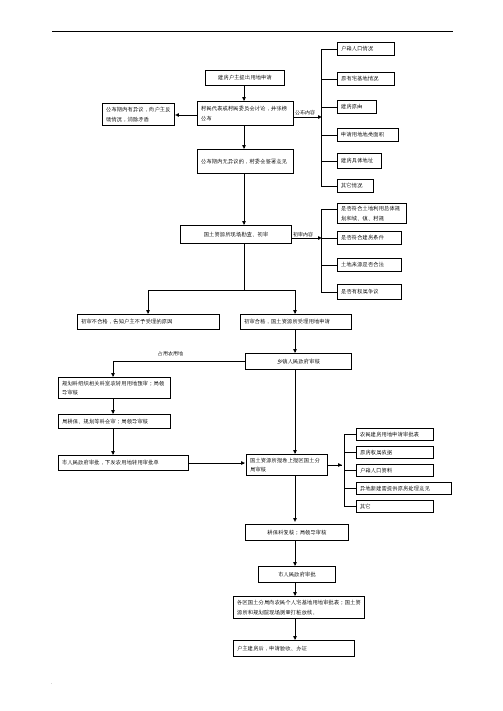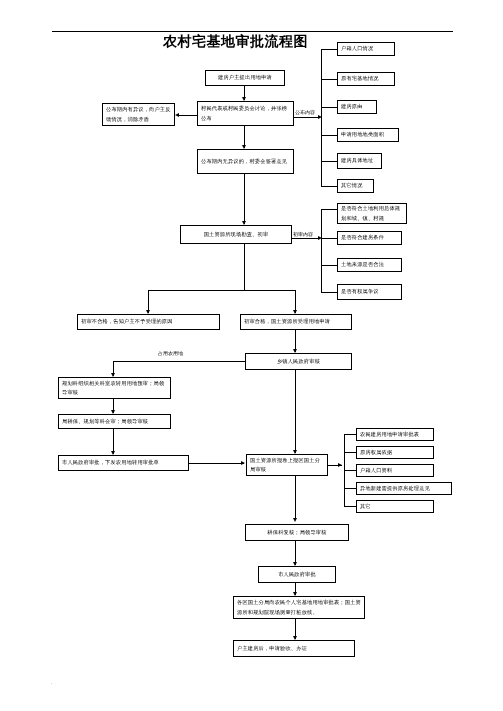--- a/index.html
+++ b/index.html
@@ -93,21 +93,20 @@
     font-size:4px;
     color:#444;
   }
 </style>
 </head>
 <body>
 
 <div id="page">
 
   <div class="title-rule" style="left:52px;top:31px;width:401px;height:1.4px;"></div>
-  <div class="doc-title" style="left:163px;top:34px;">农村宅基地审批流程图</div>
 
   <div class="box center" style="left:205px;top:70px;width:80px;height:16px;">建房户主提出用地申请</div>
 
   <div class="ln v" style="left:244px;top:86px;height:14px;"></div>
   <div class="arw down" style="left:241.5px;top:97px;"></div>
 
   <div class="box mid" style="left:197px;top:101px;width:97px;height:25px;">村民代表或村民委员会讨论，并张榜公布</div>
 
   <div class="box mid" style="left:102px;top:103px;width:73px;height:23px;">公布期内有异议，向户主反馈情况，消除矛盾</div>
 

